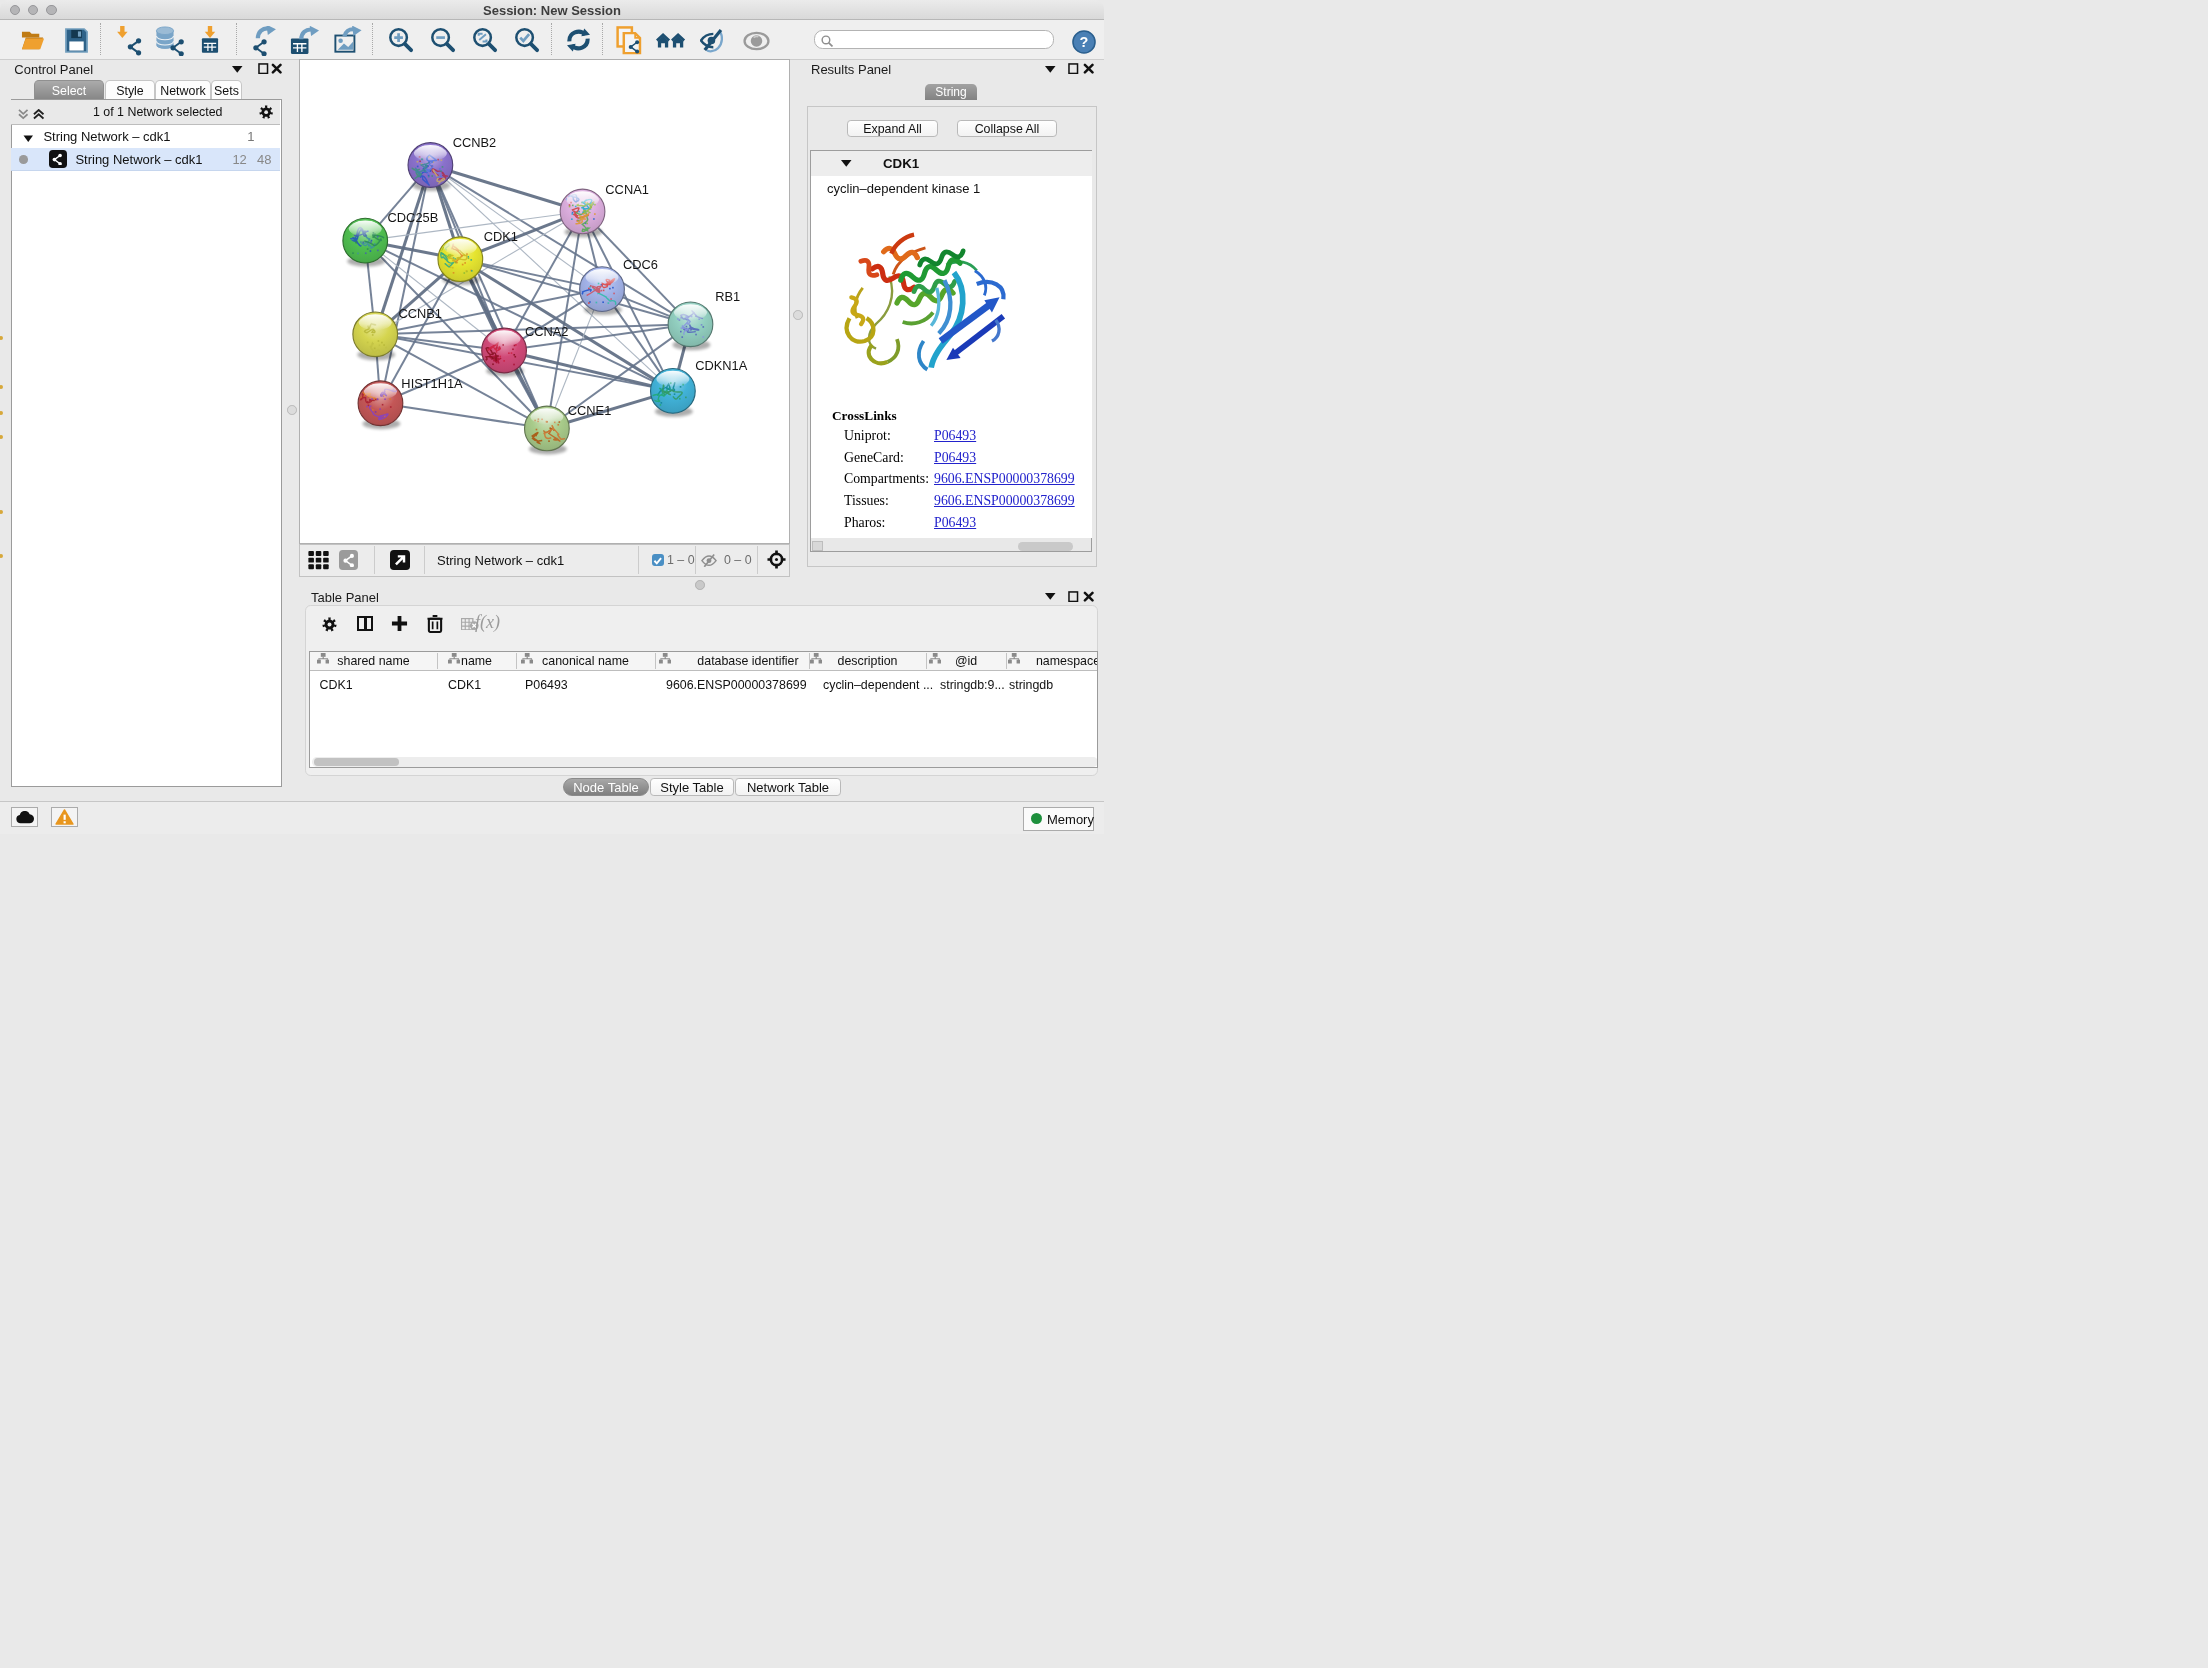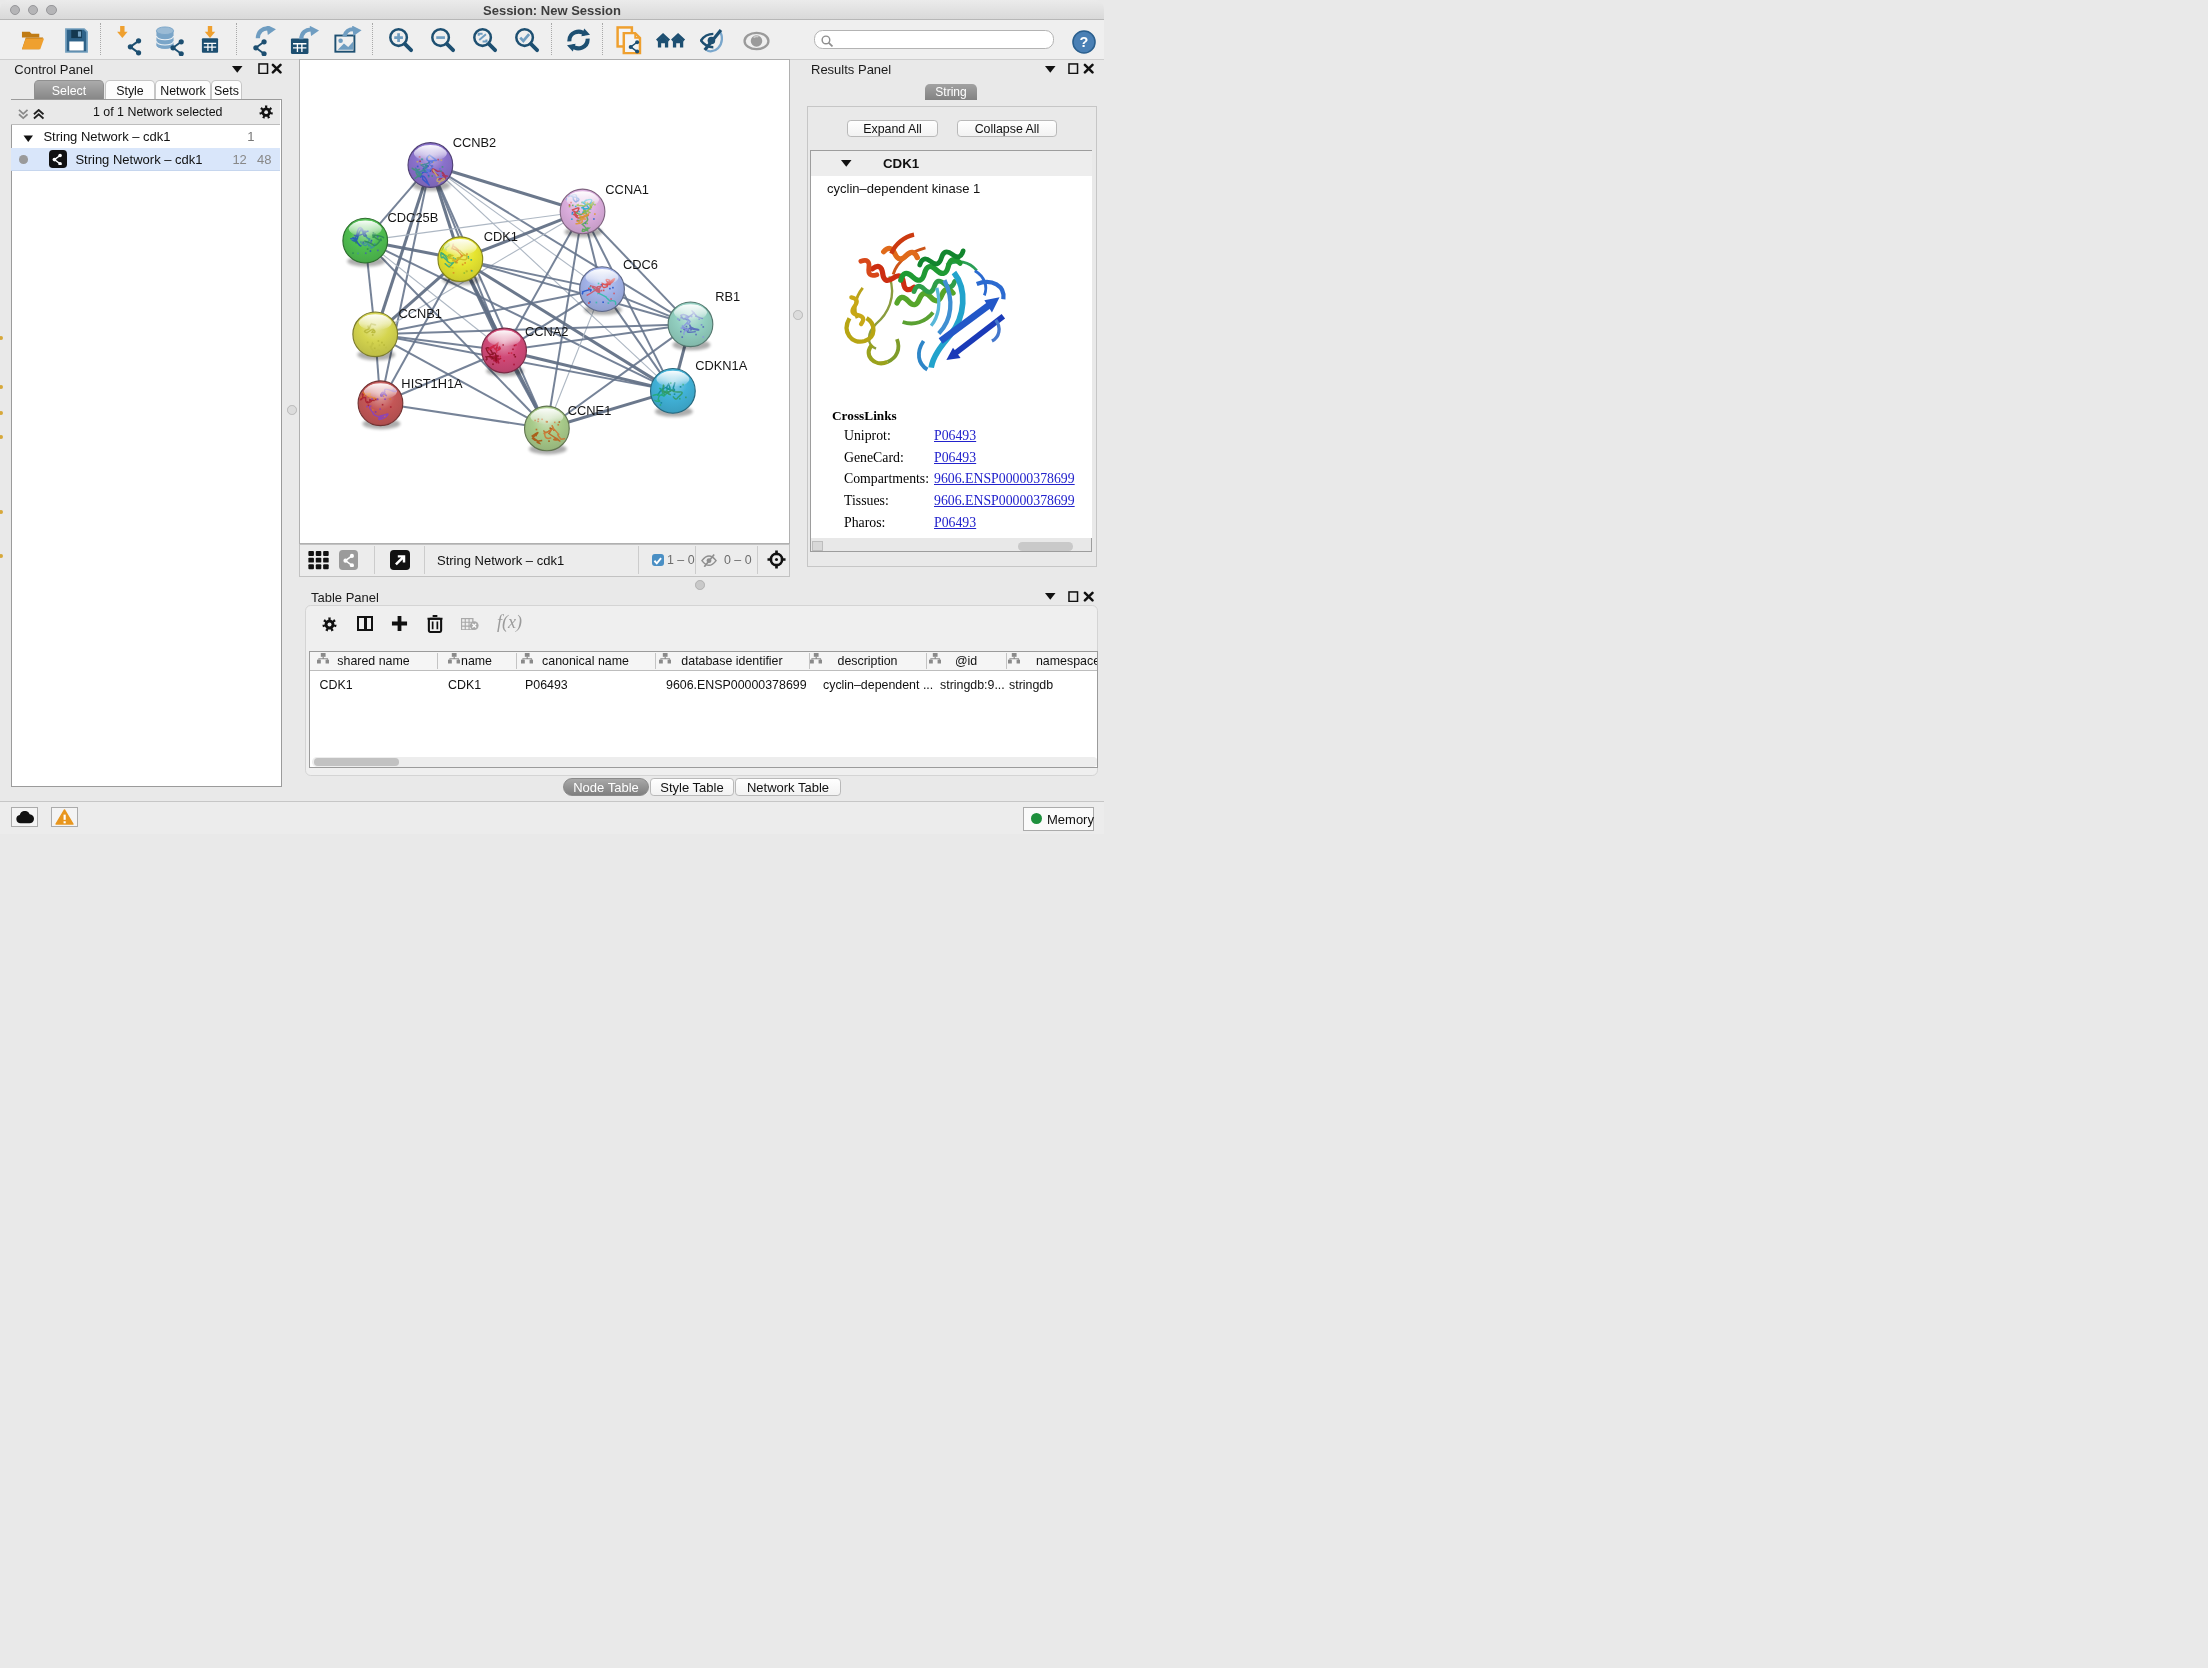--- a/index.html
+++ b/index.html
@@ -304,21 +304,21 @@
       <rect x="2" y="5" width="13" height="14" rx="1.5" fill="none" stroke="#111" stroke-width="2.2"></rect>
       <path d="M0.5 5 h16 M6 2 h5" stroke="#111" stroke-width="2.2"></path>
       <path d="M6 8 v8 M11 8 v8" stroke="#111" stroke-width="1.8"></path>
     </svg>
     <svg class="abs" style="left:461px;top:618px;" width="18" height="12.4" viewBox="0 0 19 13">
       <rect x="0.5" y="0.5" width="12" height="12" fill="none" stroke="#a9a9a9" stroke-width="1.4"></rect>
       <path d="M0.5 4.5 h12 M4.5 0.5 v12 M8.5 0.5 v12 M0.5 8.5 h12" stroke="#a9a9a9" stroke-width="1.2"></path>
       <circle cx="14" cy="8" r="4.6" fill="#a9a9a9"></circle>
       <path d="M12 6 l4 4 m0 -4 l-4 4" stroke="#fff" stroke-width="1.3"></path>
     </svg>
-    <div class="abs serif" style="left:497px;top:612px;font-size:18px;font-style:italic;color:#9b9b9b;">f(x)</div>
+    <div class="abs serif" style="left:475px;top:612px;font-size:18px;font-style:italic;color:#9b9b9b;">f(x)</div>
     <svg class="abs" style="left:317px;top:653px;" width="12.4" height="10.5" viewBox="0 0 13 11">
       <rect x="4" y="0" width="5" height="4" fill="#8a8a8a"></rect>
       <rect x="0" y="7" width="4" height="4" fill="#8a8a8a"></rect>
       <rect x="9" y="7" width="4" height="4" fill="#8a8a8a"></rect>
       <path d="M6.5 4 v2 M2 7 v-1 h9 v1" stroke="#8a8a8a" stroke-width="1.2" fill="none"></path>
     </svg>
     <svg class="abs" style="left:448px;top:653px;" width="12.4" height="10.5" viewBox="0 0 13 11">
       <rect x="4" y="0" width="5" height="4" fill="#8a8a8a"></rect>
       <rect x="0" y="7" width="4" height="4" fill="#8a8a8a"></rect>
       <rect x="9" y="7" width="4" height="4" fill="#8a8a8a"></rect>
@@ -967,21 +967,21 @@
   <div class="abs" id="tbl-head"></div>
   <div class="abs colsep" style="left:127px;"></div>
   <div class="abs colsep" style="left:206px;"></div>
   <div class="abs colsep" style="left:345px;"></div>
   <div class="abs colsep" style="left:499px;"></div>
   <div class="abs colsep" style="left:616px;"></div>
   <div class="abs colsep" style="left:696px;"></div>
   <div class="abs th" style="left:0px;width:127px;">shared name</div>
   <div class="abs th" style="left:127px;width:79px;">name</div>
   <div class="abs th" style="left:206px;width:139px;">canonical name</div>
-  <div class="abs th" style="left:345px;width:154px;">database identifier</div>
+  <div class="abs th" style="left:345px;width:154px;padding-left:16px;">database identifier</div>
   <div class="abs th" style="left:499px;width:117px;">description</div>
   <div class="abs th" style="left:616px;width:80px;">@id</div>
   <div class="abs th" style="left:696px;width:124px;">namespace</div>
   <div class="abs td" style="left:9.5px;">CDK1</div>
   <div class="abs td" style="left:138px;">CDK1</div>
   <div class="abs td" style="left:215px;">P06493</div>
   <div class="abs td" style="left:356px;">9606.ENSP00000378699</div>
   <div class="abs td" style="left:513px;">cyclin–dependent ...</div>
   <div class="abs td" style="left:630px;">stringdb:9...</div>
   <div class="abs td" style="left:699px;">stringdb</div>

